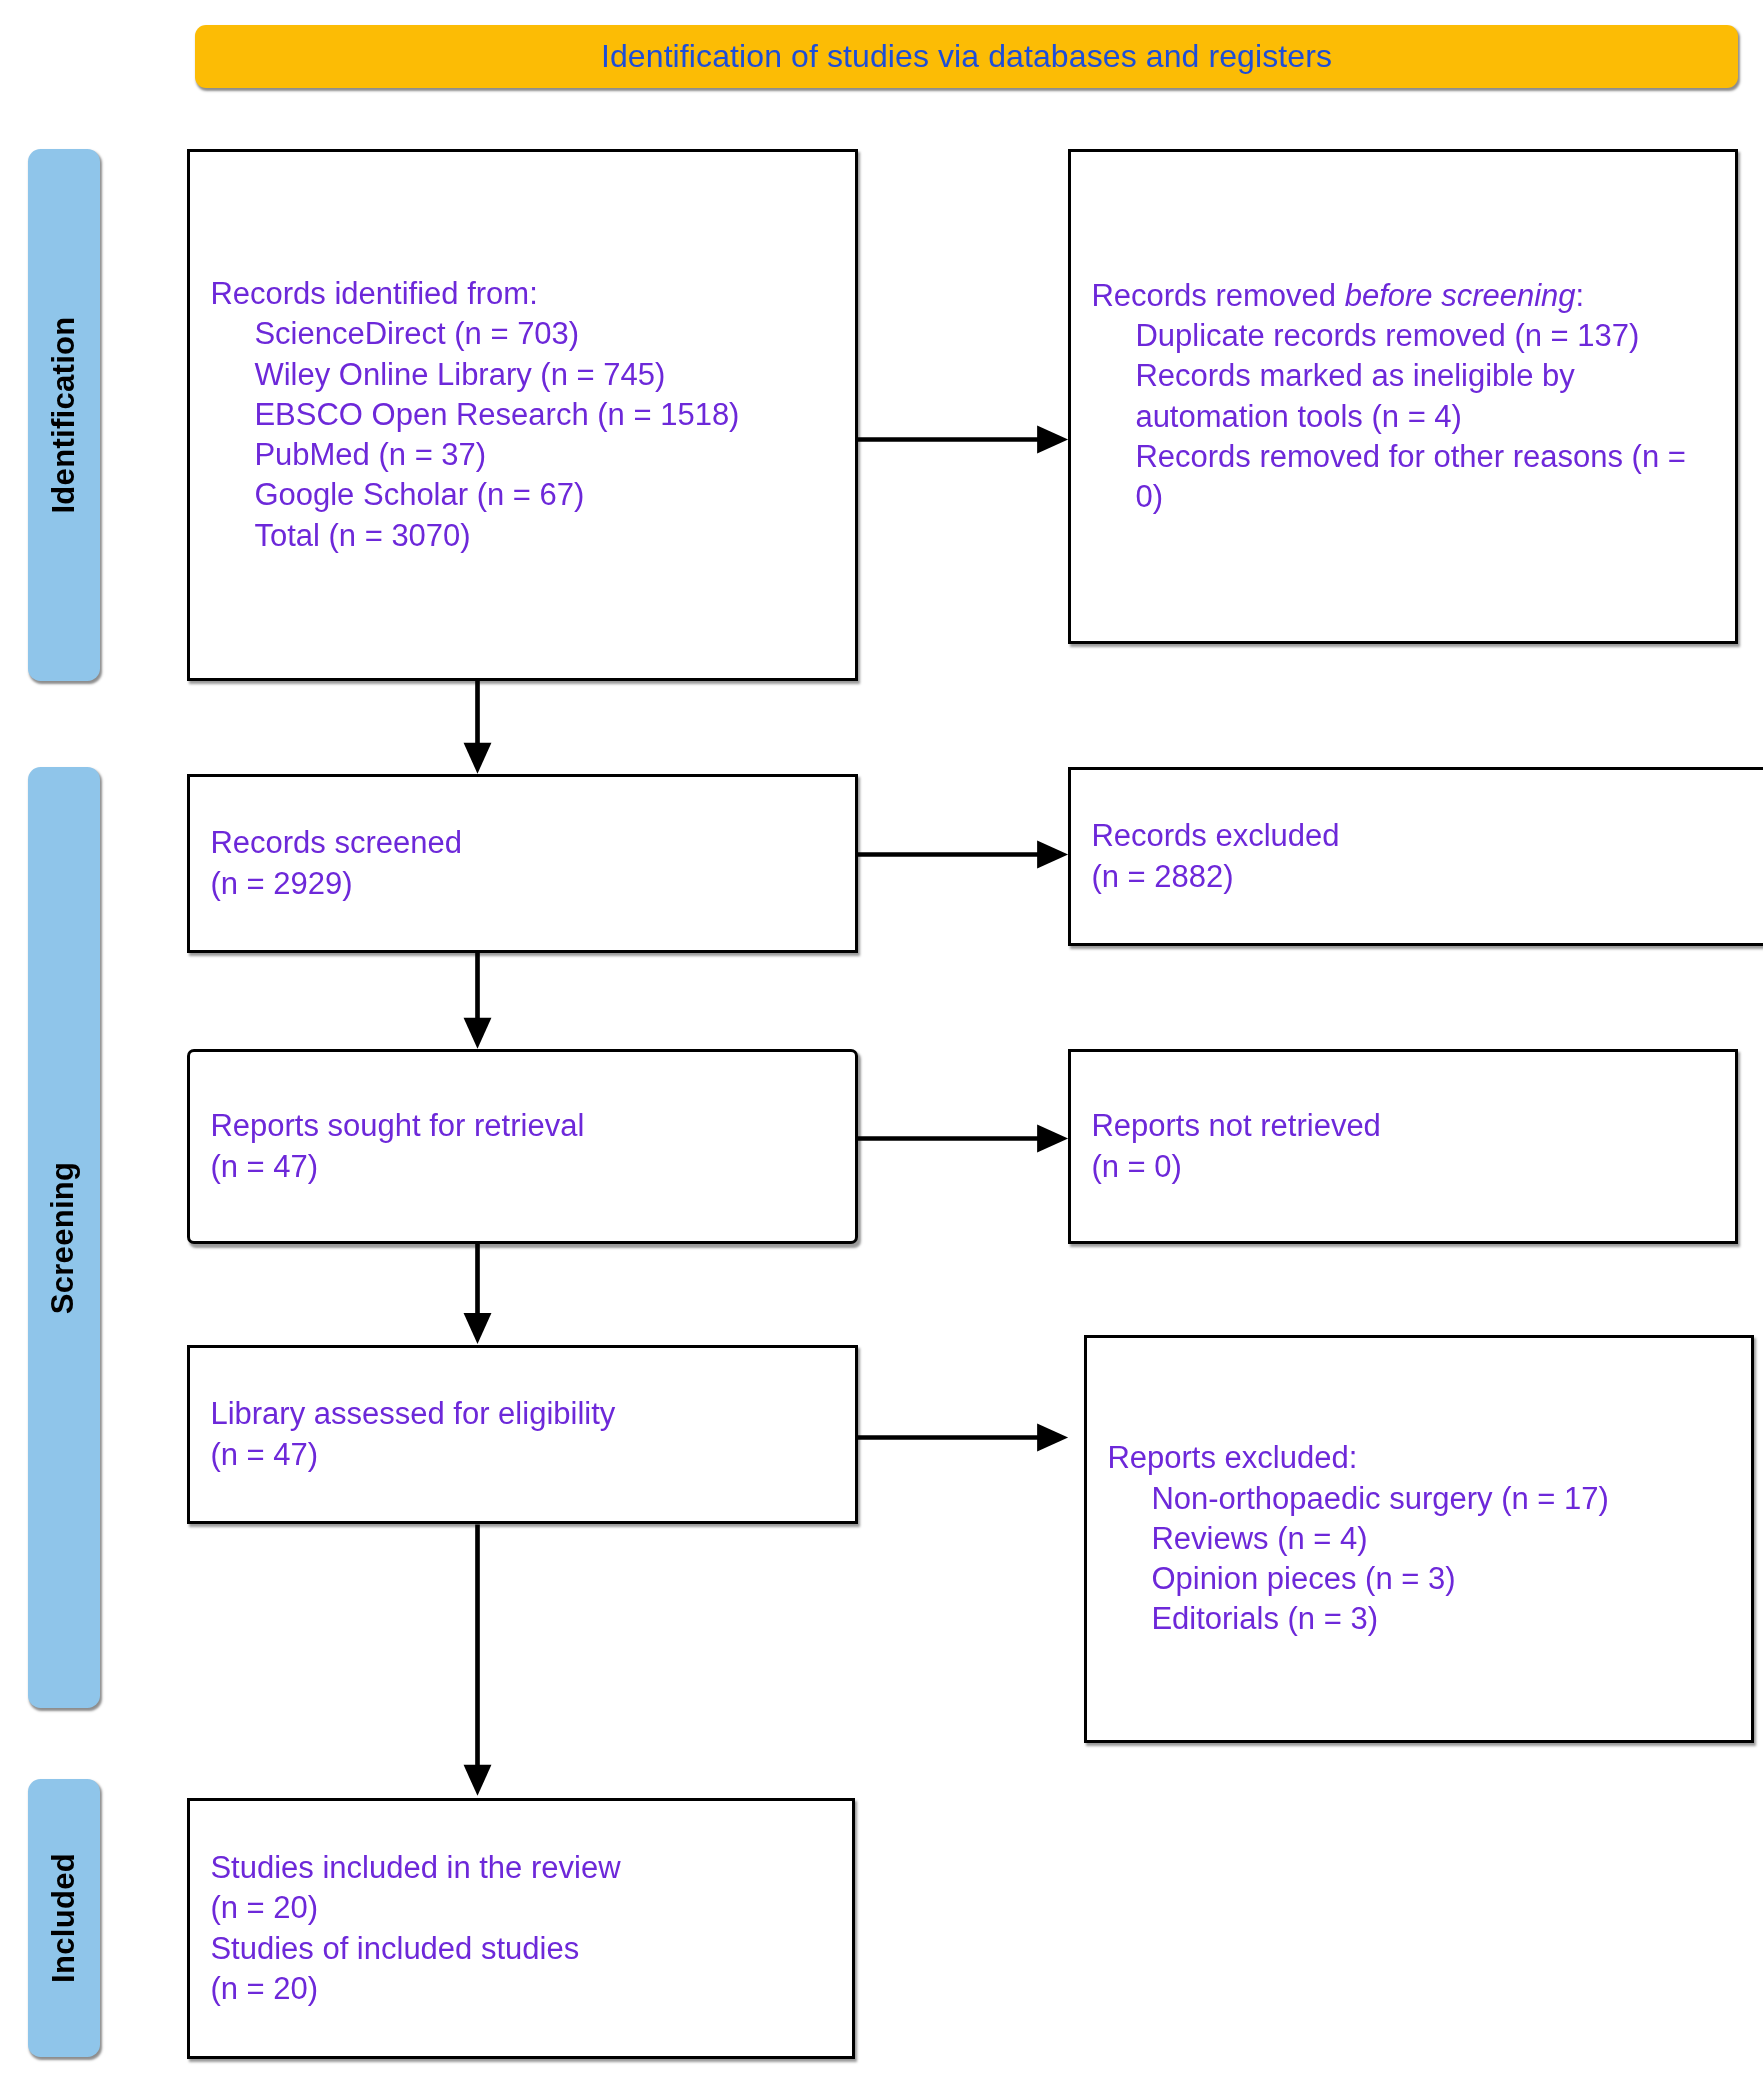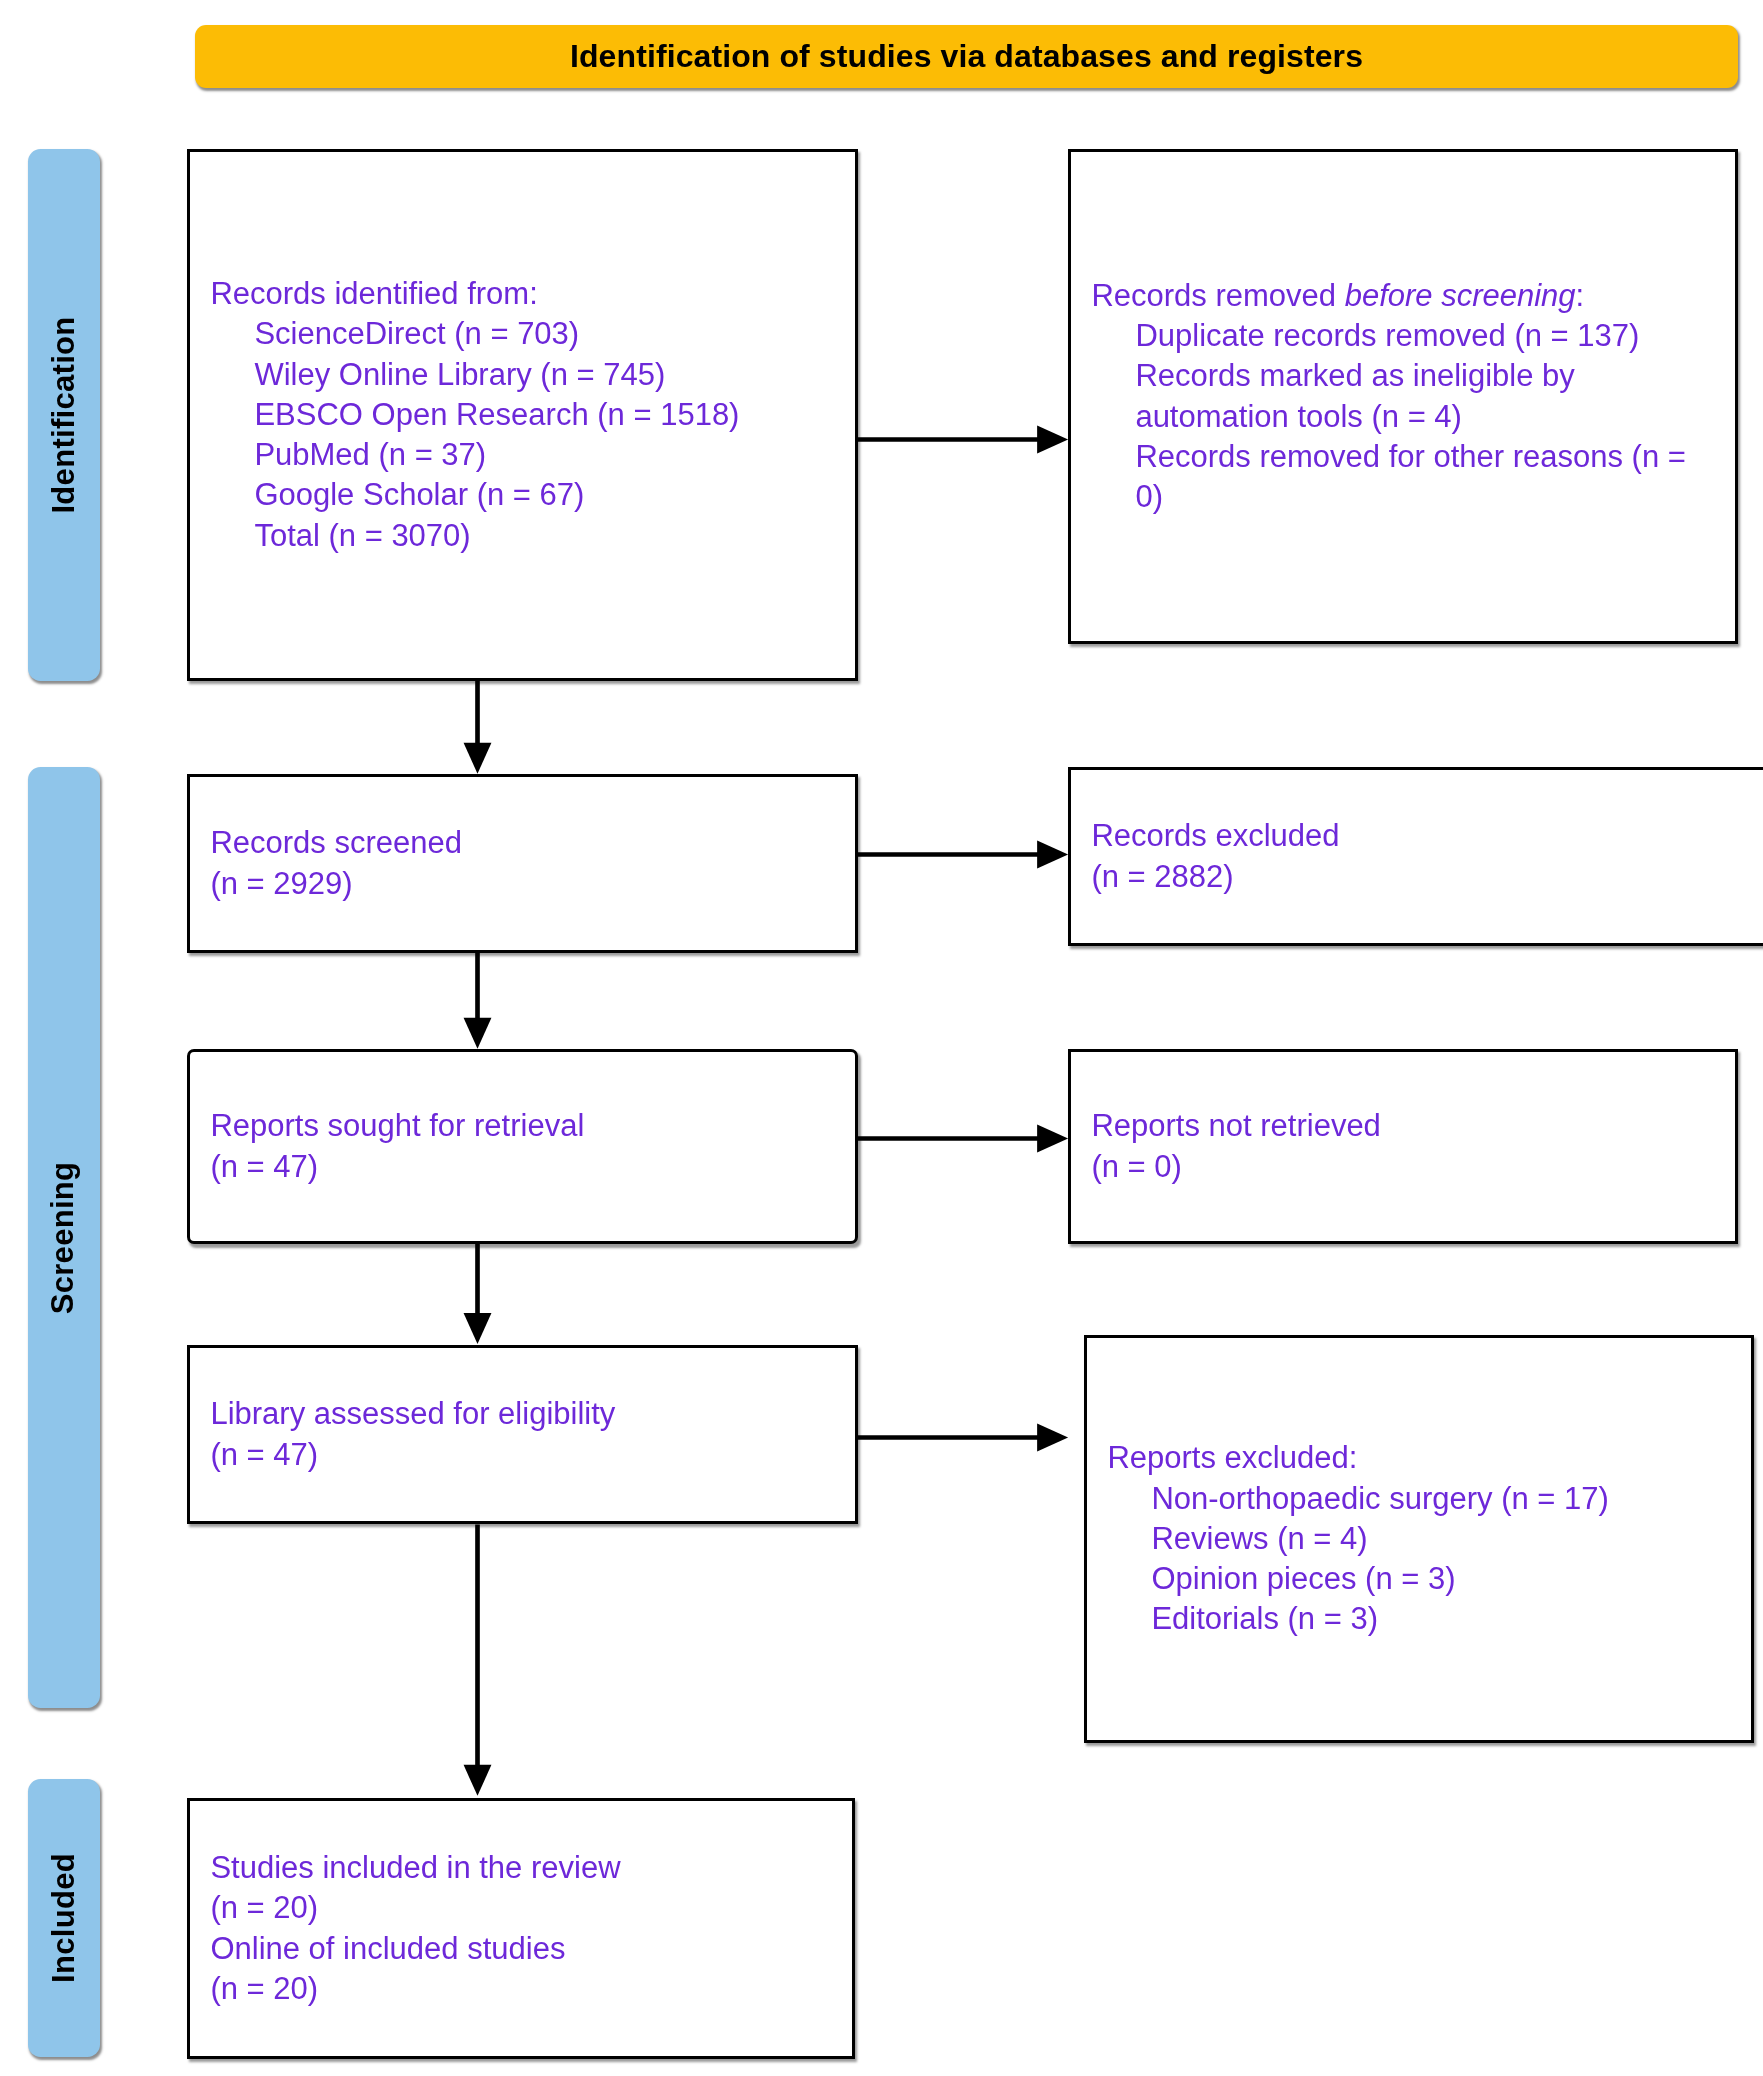--- a/index.html
+++ b/index.html
@@ -27,22 +27,22 @@
     height: 63px;
     background: #FCBC05;
     border-radius: 11px;
     box-shadow: 1.6px 2.4px 2.4px rgba(0,0,0,0.45);
     display: flex;
     align-items: center;
     justify-content: center;
   }
   .banner-text {
     font-size: 32px;
-    font-weight: bold;
-    color: #000000;
+    font-weight: normal;
+    color: #1d4ed8;
     letter-spacing: 0.1px;
     white-space: nowrap;
   }
 
   
   .stage {
     position: absolute;
     left: 27.5px;
     width: 72px;
     background: #8FC5EA;
@@ -196,21 +196,21 @@
       <div class="line hang">Reviews (n = 4)</div>
       <div class="line hang">Opinion pieces (n = 3)</div>
       <div class="line hang">Editorials (n = 3)</div>
     </div>
   </div>
 
   <div class="box" id="box-included">
     <div class="box-inner">
       <div class="line">Studies included in the review</div>
       <div class="line">(n = 20)</div>
-      <div class="line">Online of included studies</div>
+      <div class="line">Studies of included studies</div>
       <div class="line">(n = 20)</div>
     </div>
   </div>
 
   <div class="conn" id="conn-v1">
     <svg width="31" height="96" viewBox="0 0 40 122">
       <line x1="20" y1="0" x2="20" y2="92" stroke="#000" stroke-width="6"></line>
       <polygon points="20,120 2,80 38,80" fill="#000"></polygon>
     </svg>
   </div>

